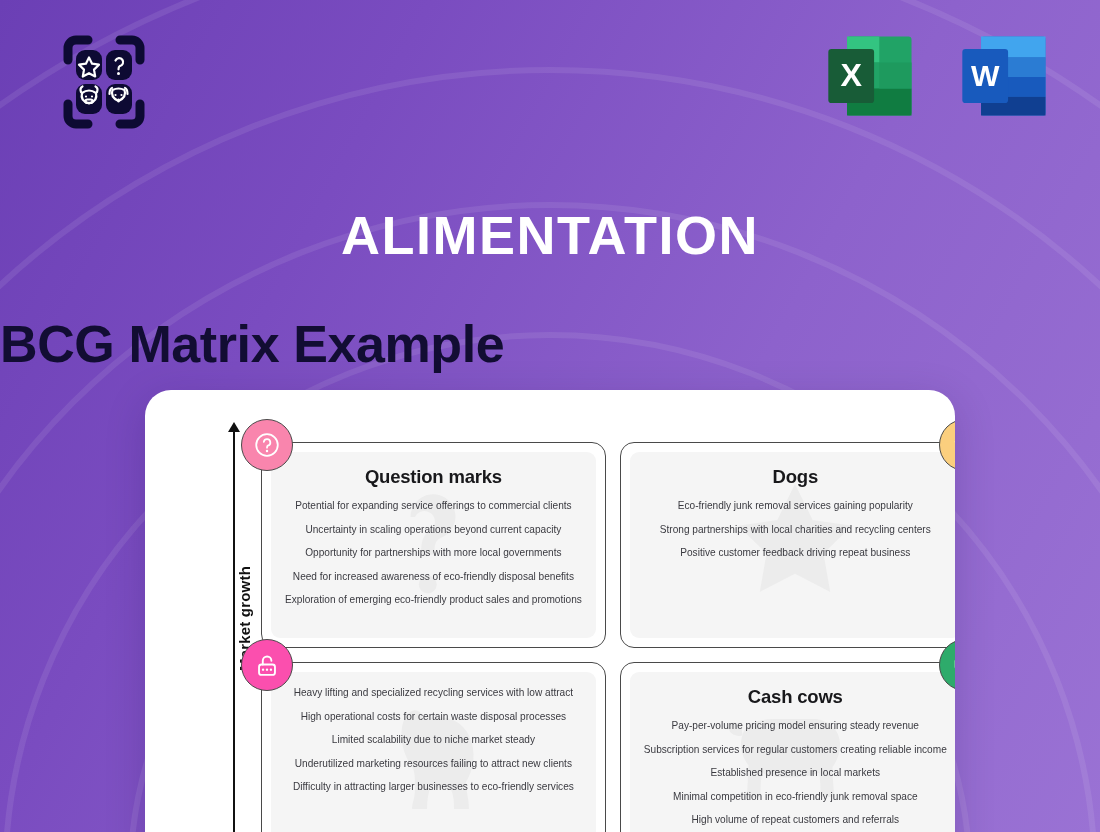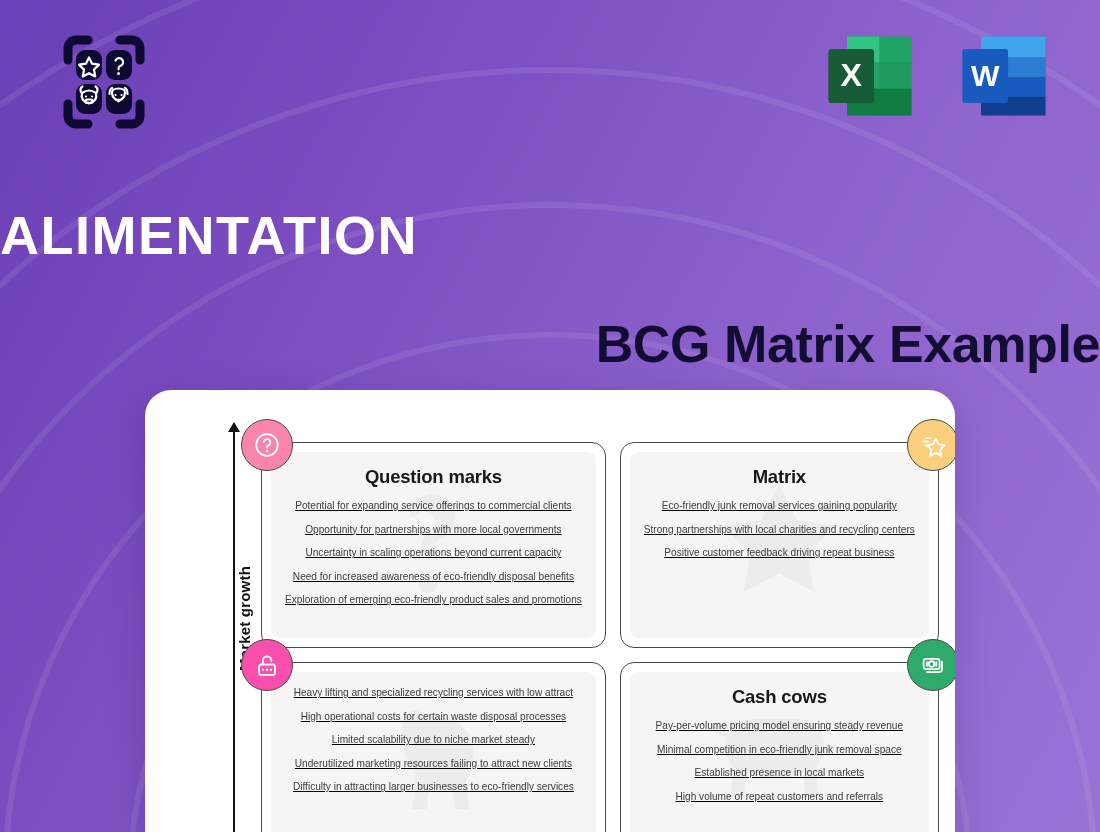--- a/index.html
+++ b/index.html
@@ -44,31 +44,32 @@
     gap: 30px;
     align-items: flex-start;
   }
   .office-icon { width: 104px; height: 104px; }
 
   
   #brand-title {
     position: absolute;
     left: 0; right: 0;
     top: 207px;
+    text-align: center;
     color: #ffffff;
     font-size: 54px;
     font-weight: bold;
     letter-spacing: 1.5px;
     line-height: 1.05;
   }
   #page-title {
     position: absolute;
     left: 0; right: 0;
     top: 316px;
-    text-align: right;
+    text-align: left;
     color: #120d33;
     font-size: 52px;
     font-weight: bold;
     letter-spacing: -0.4px;
     line-height: 1.1;
   }
 
   
   #matrix-card {
     position: absolute;
@@ -170,21 +171,21 @@
   }
   .q-title {
     position: relative;
     text-align: center;
     font-size: 18.5px;
     font-weight: bold;
     color: #18181b;
     margin-bottom: 11px;
     letter-spacing: -0.2px;
   }
-  .q-list { position: relative; text-decoration: underline; }
+  .q-list { position: relative; }
   .q-item {
     text-align: center;
     font-size: 10.1px;
     color: #3a3a40;
     line-height: 1.3;
     margin-bottom: 10.5px;
     white-space: nowrap;
   }
 
   
@@ -293,40 +294,40 @@
           </svg>
         </div>
         <div class="q-inner">
           <svg class="q-watermark" viewBox="0 0 100 100">
             <path d="M35 34a15 15 0 1 1 20 14c-4 2-4 6-4 11h-9c0-8 1-13 6-16a7 7 0 1 0-10-9z" fill="#7a7a7a"></path>
             <circle cx="46.5" cy="79" r="6" fill="#7a7a7a"></circle>
           </svg>
           <div class="q-title">Question marks</div>
           <div class="q-list">
             <div class="q-item">Potential for expanding service offerings to commercial clients</div>
+            <div class="q-item">Uncertainty in scaling operations beyond current capacity</div>
             <div class="q-item">Opportunity for partnerships with more local governments</div>
-            <div class="q-item">Uncertainty in scaling operations beyond current capacity</div>
             <div class="q-item">Need for increased awareness of eco-friendly disposal benefits</div>
             <div class="q-item">Exploration of emerging eco-friendly product sales and promotions</div>
           </div>
         </div>
       </div>
 
       <div class="quadrant">
         <div class="badge badge-tr" style="background:#fbcf7e">
           <svg viewBox="0 0 32 32" fill="none" stroke="#ffffff" stroke-width="1.9" stroke-linecap="round" stroke-linejoin="round">
             <path d="M19 9.5l2.9 5.9 6.5 1-4.7 4.6 1.1 6.5-5.8-3.1-5.8 3.1 1.1-6.5-4.7-4.6 6.5-1z"></path>
             <path d="M8.5 8.5h5M6 12.5h5M8 16.5h3.5"></path>
           </svg>
         </div>
         <div class="q-inner">
           <svg class="q-watermark" viewBox="0 0 100 100">
             <path d="M50 12l11.8 24L88 39.8 69 58.3 73.5 84 50 71.9 26.5 84 31 58.3 12 39.8l26.2-3.8z" fill="#7a7a7a"></path>
           </svg>
-          <div class="q-title">Matrix</div>
+          <div class="q-title">Dogs</div>
           <div class="q-list">
             <div class="q-item">Eco-friendly junk removal services gaining popularity</div>
             <div class="q-item">Strong partnerships with local charities and recycling centers</div>
             <div class="q-item">Positive customer feedback driving repeat business</div>
           </div>
         </div>
       </div>
 
       <div class="quadrant">
         <div class="badge badge-tl" style="background:#fb4fae">
@@ -362,22 +363,23 @@
           </svg>
         </div>
         <div class="q-inner">
           <svg class="q-watermark" viewBox="0 0 100 100">
             <path d="M16 30c4-6 12-8 20-8h26c10 0 18 7 18 17 0 6-2 11-5 15 0 8 1 14 1 20h-9c0-6 0-11-1-16-6 2-13 3-20 3s-13-1-18-3c-1 5-1 10-1 16h-9c0-7 1-14 1-21-3-4-5-9-5-14 0-4 1-7 2-9z" fill="#7a7a7a"></path>
             <path d="M14 26c-4-3-8-2-8 2s5 6 9 5z" fill="#7a7a7a"></path>
           </svg>
           <div class="q-title">Cash cows</div>
           <div class="q-list">
             <div class="q-item">Pay-per-volume pricing model ensuring steady revenue</div>
+            <div class="q-item">Subscription services for regular customers creating reliable income</div>
+            <div class="q-item">Established presence in local markets</div>
             <div class="q-item">Minimal competition in eco-friendly junk removal space</div>
-            <div class="q-item">Established presence in local markets</div>
             <div class="q-item">High volume of repeat customers and referrals</div>
           </div>
         </div>
       </div>
 
     </div>
   </div>
 </div>
 
 </body></html>

